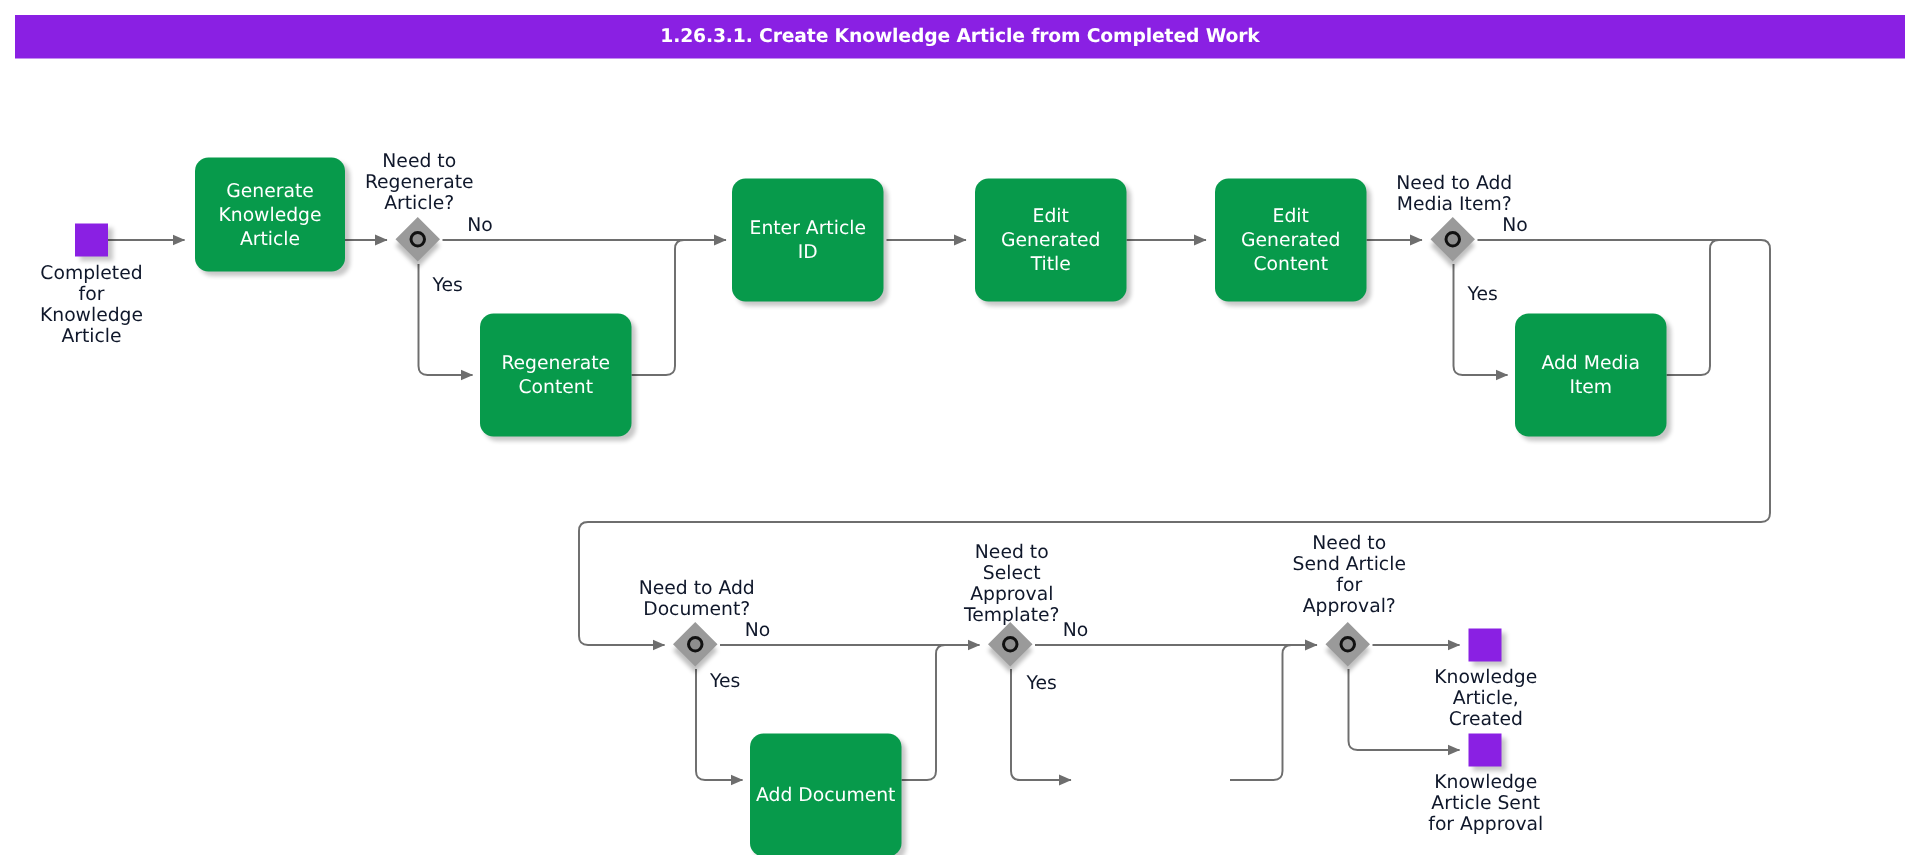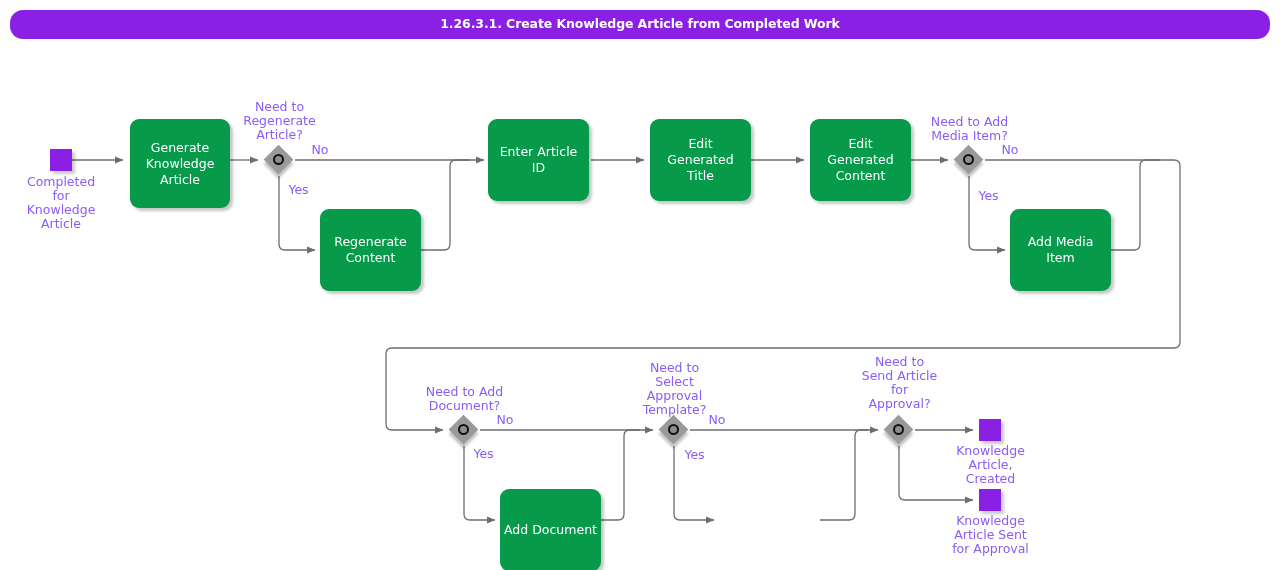--- a/index.html
+++ b/index.html
@@ -19,21 +19,20 @@
   }
   
   .title-bar {
     position: absolute;
     left: 10px;
     top: 10px;
     width: 1260px;
     height: 29px;
     background: #8A20E3;
     box-sizing: border-box;
-    border-radius: 13px;
   }
   .title-bar .title-text {
     position: absolute;
     left: 0;
     right: 0;
     top: 6px;
     text-align: center;
     color: #ffffff;
     font-size: 12.5px;
     font-weight: bold;
@@ -102,21 +101,21 @@
     height: 22px;
     background: #8A20E3;
     box-shadow: 3px 3px 3px rgba(0,0,0,0.22);
   }
   
   .lbl {
     position: absolute;
     font-family: "DejaVu Sans", sans-serif;
     font-size: 12.5px;
     line-height: 14px;
-    color: #8b5cf6;
+    color: #0f172a;
     text-align: center;
     white-space: pre-line;
   }
 </style>
 </head>
 <body>
 
 <div id="canvas">
 
   <div class="title-bar">
@@ -170,21 +169,21 @@
       <path d="M899,446 L899,494 Q899,500 905,500 L973,500" marker-end="url(#arw)"></path>
     </g>
   </svg>
 
   <div class="event" style="left:50px; top:149px;"></div>
   <div class="lbl" style="left:10px; top:175px; width:102px;">Completed
 for
 Knowledge
 Article</div>
 
-  <div class="task" style="left:130px; top:119px; width:100px; height:89px;">
+  <div class="task" style="left:130px; top:105px; width:100px; height:76px;">
     <span class="task-label">Generate
 Knowledge
 Article</span>
   </div>
 
   <div class="task" style="left:320px; top:209px; width:101px; height:82px;">
     <span class="task-label">Regenerate
 Content</span>
   </div>
 

